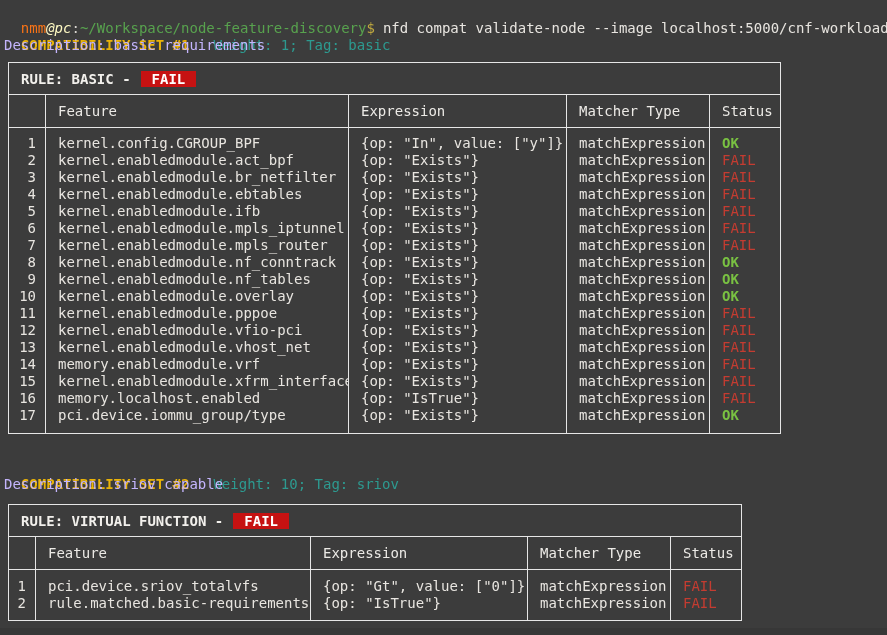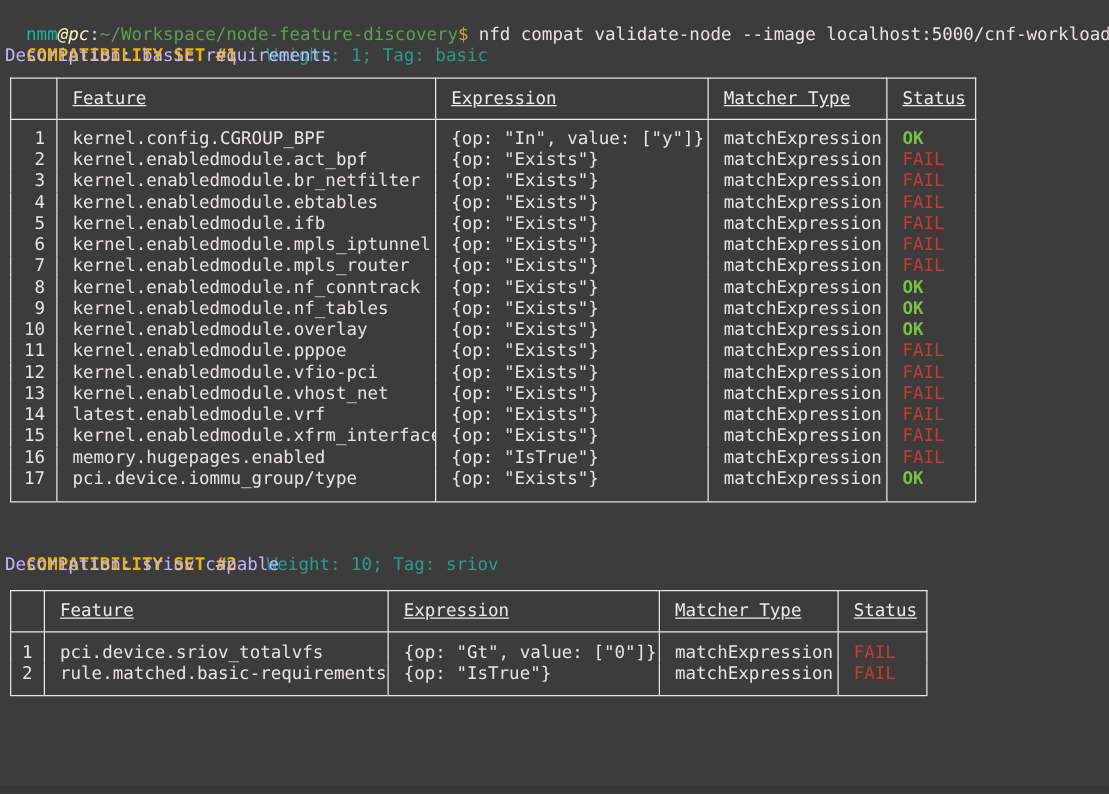--- a/index.html
+++ b/index.html
@@ -7,21 +7,21 @@
   body {
     background: #3c3c3c;
     font-family: "DejaVu Sans Mono", "Liberation Mono", monospace;
     font-size: 14px;
     color: #e8e5e0;
     padding: 3px 0 0 4px;
     position: relative;
     overflow: hidden;
   }
   .line { height: 17px; line-height: 17px; white-space: pre; }
-  .u-user   { color: #14b8a6; }
+  .u-user   { color: #f97316; }
   .u-host   { color: #fef9c3; font-style: italic; }
   .u-colon  { color: #d8d5d0; }
   .u-path   { color: #58a24e; }
   .u-dollar { color: #bfa83f; }
   .u-cmd    { color: #e8e5e0; margin-left: 8px; }
   .set-title { color: #eab308; font-weight: bold; }
   .set-meta  { color: #2d9a90; margin-left: 24px; }
   .desc      { color: #c4b5fd; }
   .set2-title-line { margin-top: 25px; }
   .tbl-margin1 { margin: 8px 0 0 4px; }
@@ -50,21 +50,20 @@
     color: #ffffff;
     font-weight: bold;
     padding: 0 11px;
     margin-left: 10px;
   }
   tr.head-row th {
     border: 1px solid #e6e6e6;
     height: 33px;
     padding: 8px 0 8px 12px;
     color: #eceae6;
-    text-decoration: underline;
   }
   tbody td {
     border-left: 1px solid #e6e6e6;
     border-right: 1px solid #e6e6e6;
     height: 17px;
     line-height: 17px;
     padding: 0 0 0 12px;
   }
   tbody td.num { text-align: right; padding: 0 9px 0 0; }
   tbody tr:first-child td { padding-top: 7px; height: 24px; }
@@ -94,20 +93,23 @@
 
 <table class="t1 tbl-margin1">
   <colgroup>
     <col style="width:37px">
       <col style="width:303px">
       <col style="width:218px">
       <col style="width:143px">
       <col style="width:71px">
   </colgroup>
   <thead>
+    <tr class="rule-row">
+      <td colspan="5"><span>RULE: BASIC -</span><span class="rule-badge">FAIL</span></td>
+    </tr>
     <tr class="head-row">
       <th></th>
       <th>Feature</th>
       <th>Expression</th>
       <th>Matcher Type</th>
       <th>Status</th>
     </tr>
   </thead>
   <tbody>
       <tr>
@@ -196,35 +198,35 @@
       </tr>
       <tr>
         <td class="num">13</td>
         <td>kernel.enabledmodule.vhost_net</td>
         <td>{op: "Exists"}</td>
         <td>matchExpression</td>
         <td class="status fail">FAIL</td>
       </tr>
       <tr>
         <td class="num">14</td>
-        <td>latest.enabledmodule.vrf</td>
+        <td>memory.enabledmodule.vrf</td>
         <td>{op: "Exists"}</td>
         <td>matchExpression</td>
         <td class="status fail">FAIL</td>
       </tr>
       <tr>
         <td class="num">15</td>
         <td>kernel.enabledmodule.xfrm_interface</td>
         <td>{op: "Exists"}</td>
         <td>matchExpression</td>
         <td class="status fail">FAIL</td>
       </tr>
       <tr>
         <td class="num">16</td>
-        <td>memory.hugepages.enabled</td>
+        <td>memory.localhost.enabled</td>
         <td>{op: "IsTrue"}</td>
         <td>matchExpression</td>
         <td class="status fail">FAIL</td>
       </tr>
       <tr>
         <td class="num">17</td>
         <td>pci.device.iommu_group/type</td>
         <td>{op: "Exists"}</td>
         <td>matchExpression</td>
         <td class="status ok">OK</td>
@@ -239,20 +241,23 @@
 
 <table class="t2 tbl-margin2">
   <colgroup>
     <col style="width:27px">
       <col style="width:275px">
       <col style="width:217px">
       <col style="width:143px">
       <col style="width:71px">
   </colgroup>
   <thead>
+    <tr class="rule-row">
+      <td colspan="5"><span>RULE: VIRTUAL FUNCTION -</span><span class="rule-badge">FAIL</span></td>
+    </tr>
     <tr class="head-row">
       <th></th>
       <th>Feature</th>
       <th>Expression</th>
       <th>Matcher Type</th>
       <th>Status</th>
     </tr>
   </thead>
   <tbody>
       <tr>

